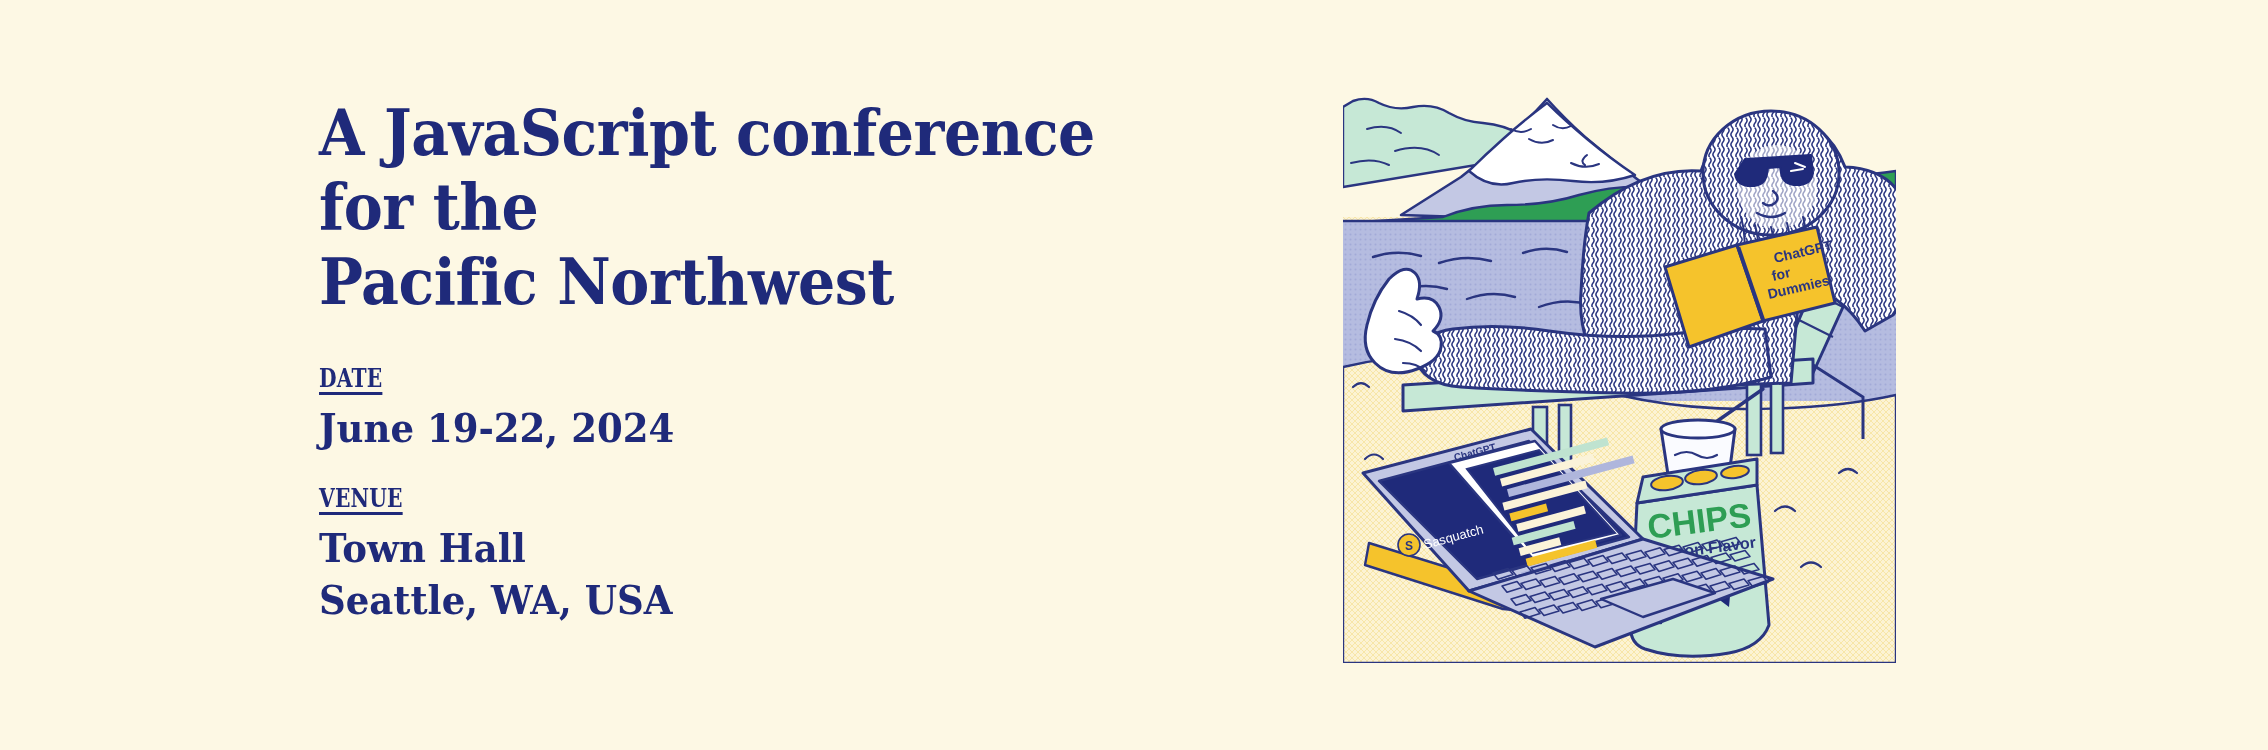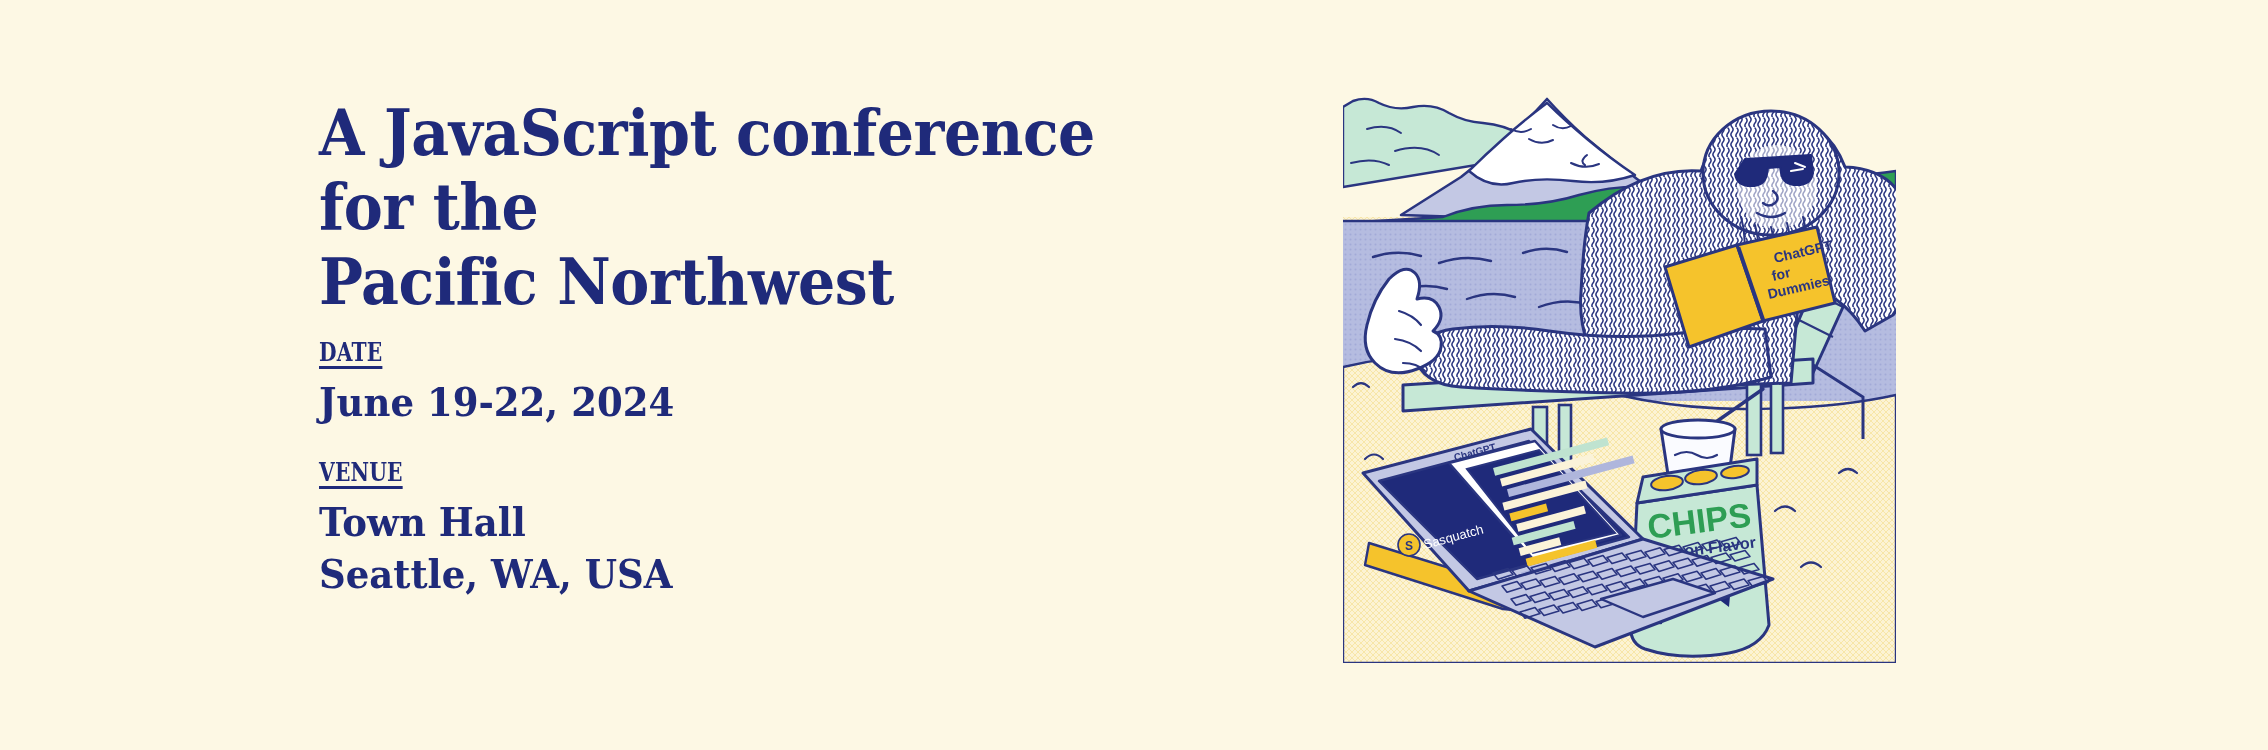--- a/index.html
+++ b/index.html
@@ -37,21 +37,21 @@
     line-height: 1.18;
     letter-spacing: -0.5px;
     color: #1F2A7A;
     margin: 0;
     transform: scaleX(0.93);
     transform-origin: left top;
     white-space: pre-line;
   }
 
   .info-block {
-    margin-top: 18px;
+    margin-top: 44px;
   }
   .info-block.second {
     margin-top: 28px;
   }
 
   .info-label {
     font-family: "DejaVu Serif", "Liberation Serif", serif;
     font-weight: 700;
     font-size: 26px;
     letter-spacing: 0.2px;

